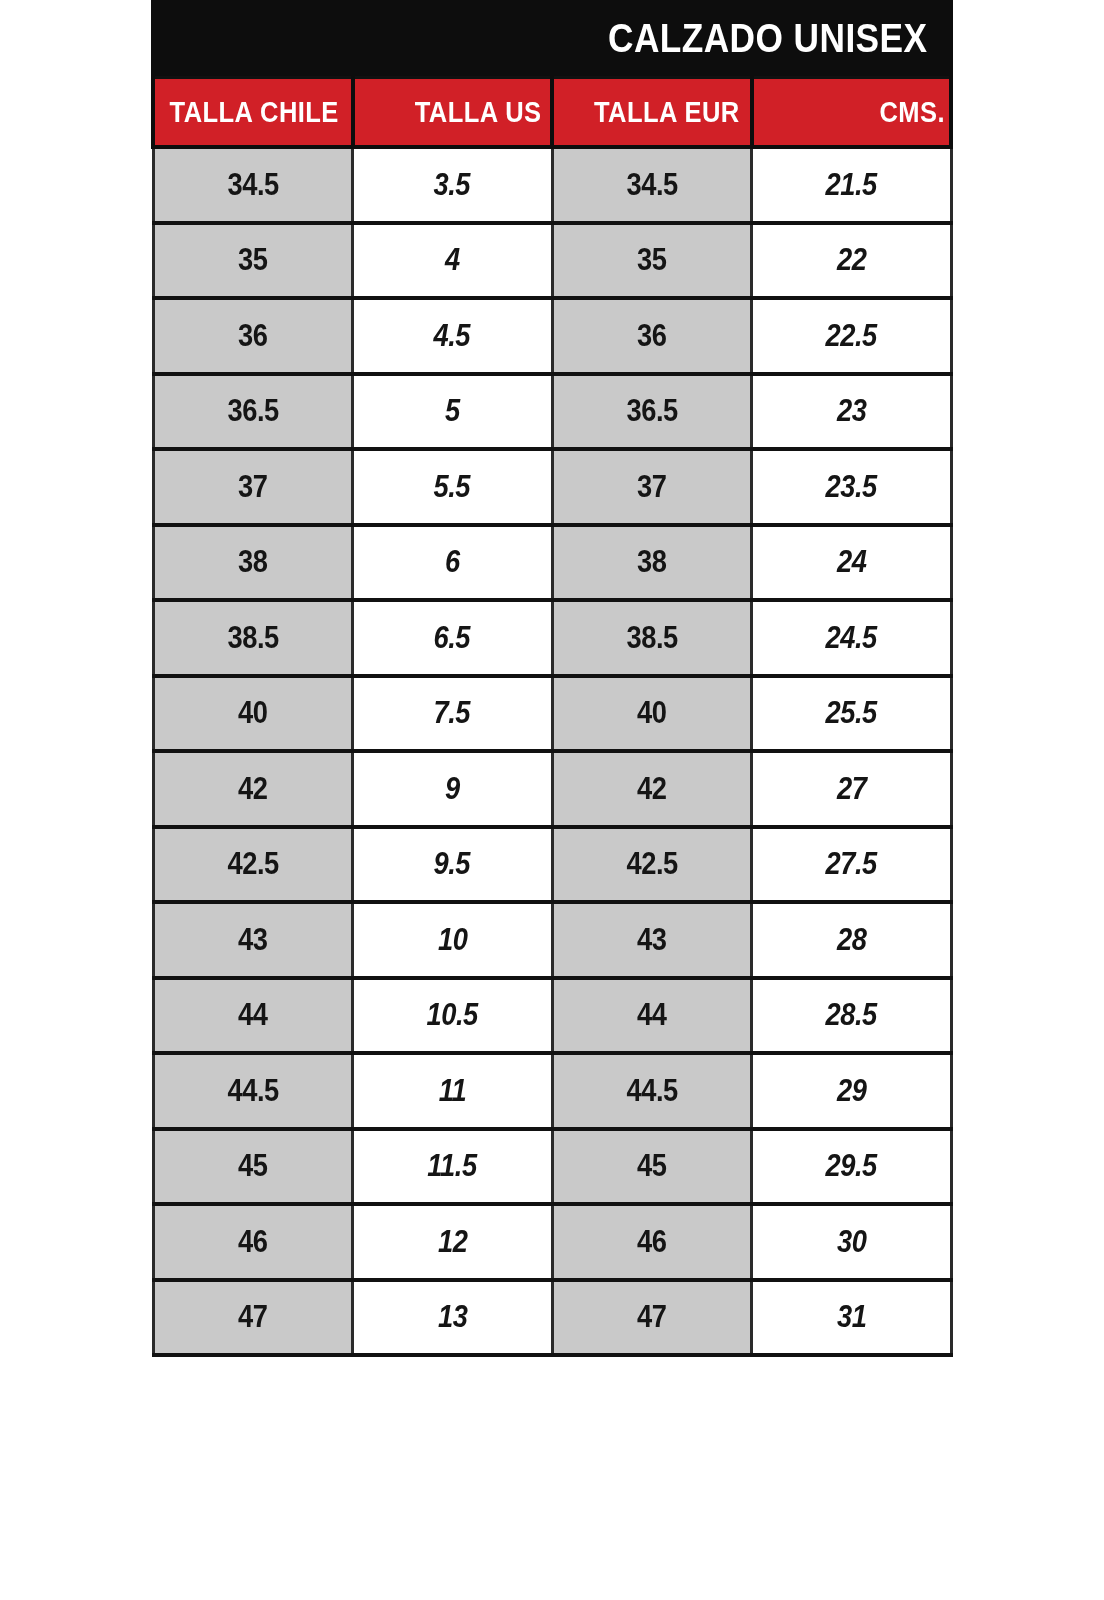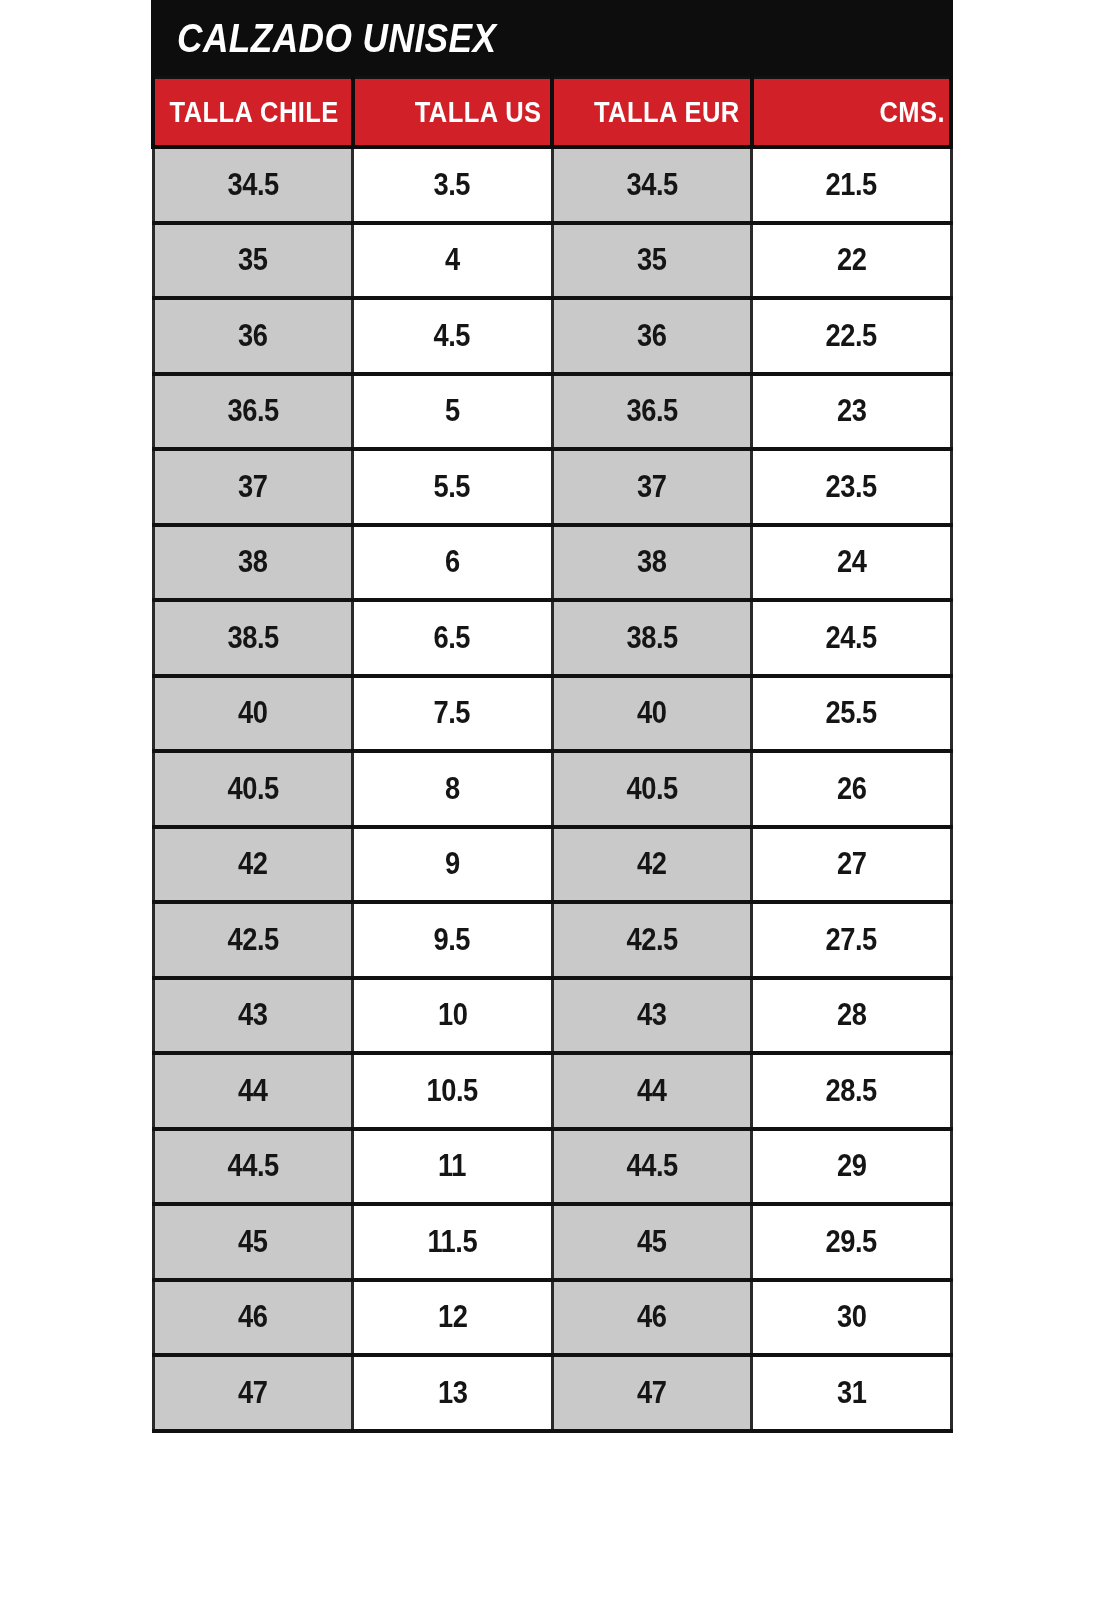--- a/index.html
+++ b/index.html
@@ -16,21 +16,21 @@
   body{
     width:1104px;height:1600px;position:relative;
     background:#ffffff;
     font-family:"Liberation Sans", sans-serif;
   }
   .sheet{
     position:absolute;left:151px;top:0;width:802px;
   }
   .title-bar{
     height:76px;background:var(--banner-black);
-    display:flex;align-items:center;justify-content:flex-start;font-style:italic;
+    display:flex;align-items:center;justify-content:flex-end;
   }
   .title-text{
     color:#ffffff;font-size:41px;font-weight:700;
     white-space:nowrap;display:inline-block;
     transform:scaleX(0.86);letter-spacing:0.5px;
   }
   table.size-table{
     width:100%;border-collapse:collapse;table-layout:fixed;
     border:3px solid var(--grid-line);
   }
@@ -49,21 +49,21 @@
   table.size-table tbody td{
     height:71.5px;
     text-align:center;vertical-align:middle;
     border-left:3px solid var(--vline);
     border-right:3px solid var(--vline);
     border-top:4px solid var(--grid-line);
     border-bottom:4px solid var(--grid-line);
     padding:0;
   }
   table.size-table tbody td.gray{background:var(--row-gray);margin-left:8px;}
-  table.size-table tbody td.white{background:var(--row-white);}
+  table.size-table tbody td.white{background:var(--row-white);font-style:italic;}
   .cell-text{
     color:var(--cell-text);font-size:31px;font-weight:700;
     display:inline-block;transform:scaleX(0.88);
     letter-spacing:-0.5px;white-space:nowrap;
   }
 </style>
 </head>
 <body>
 
 <div class="sheet">
@@ -132,26 +132,20 @@
           <td class="gray"><span class="cell-text">38.5</span></td>
           <td class="white"><span class="cell-text">24.5</span></td>
         </tr>
         <tr>
           <td class="gray"><span class="cell-text">40</span></td>
           <td class="white"><span class="cell-text">7.5</span></td>
           <td class="gray"><span class="cell-text">40</span></td>
           <td class="white"><span class="cell-text">25.5</span></td>
         </tr>
         <tr>
-          <td class="gray"><span class="cell-text">40.5</span></td>
-          <td class="white"><span class="cell-text">8</span></td>
-          <td class="gray"><span class="cell-text">40.5</span></td>
-          <td class="white"><span class="cell-text">26</span></td>
-        </tr>
-        <tr>
           <td class="gray"><span class="cell-text">42</span></td>
           <td class="white"><span class="cell-text">9</span></td>
           <td class="gray"><span class="cell-text">42</span></td>
           <td class="white"><span class="cell-text">27</span></td>
         </tr>
         <tr>
           <td class="gray"><span class="cell-text">42.5</span></td>
           <td class="white"><span class="cell-text">9.5</span></td>
           <td class="gray"><span class="cell-text">42.5</span></td>
           <td class="white"><span class="cell-text">27.5</span></td>

